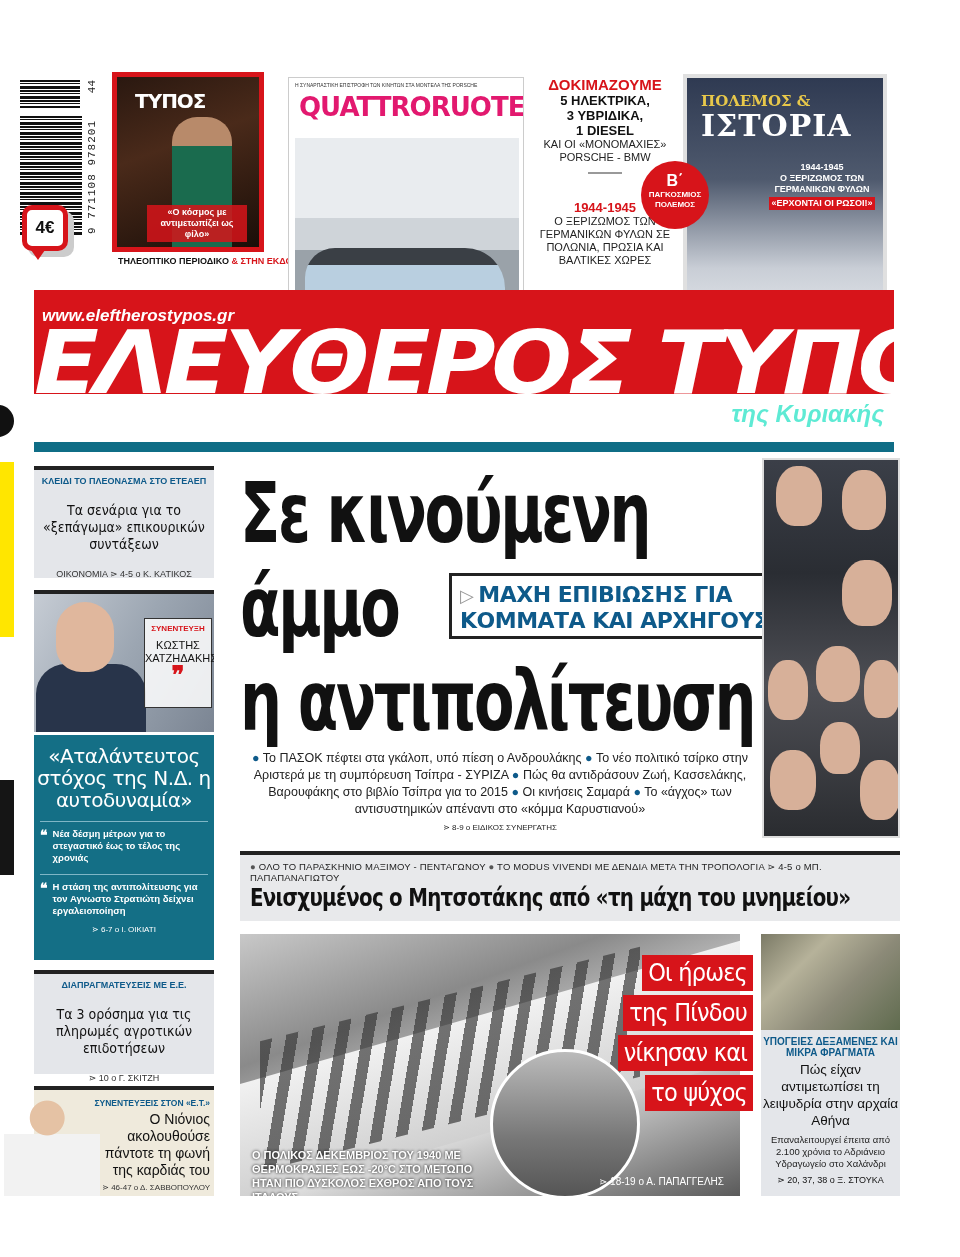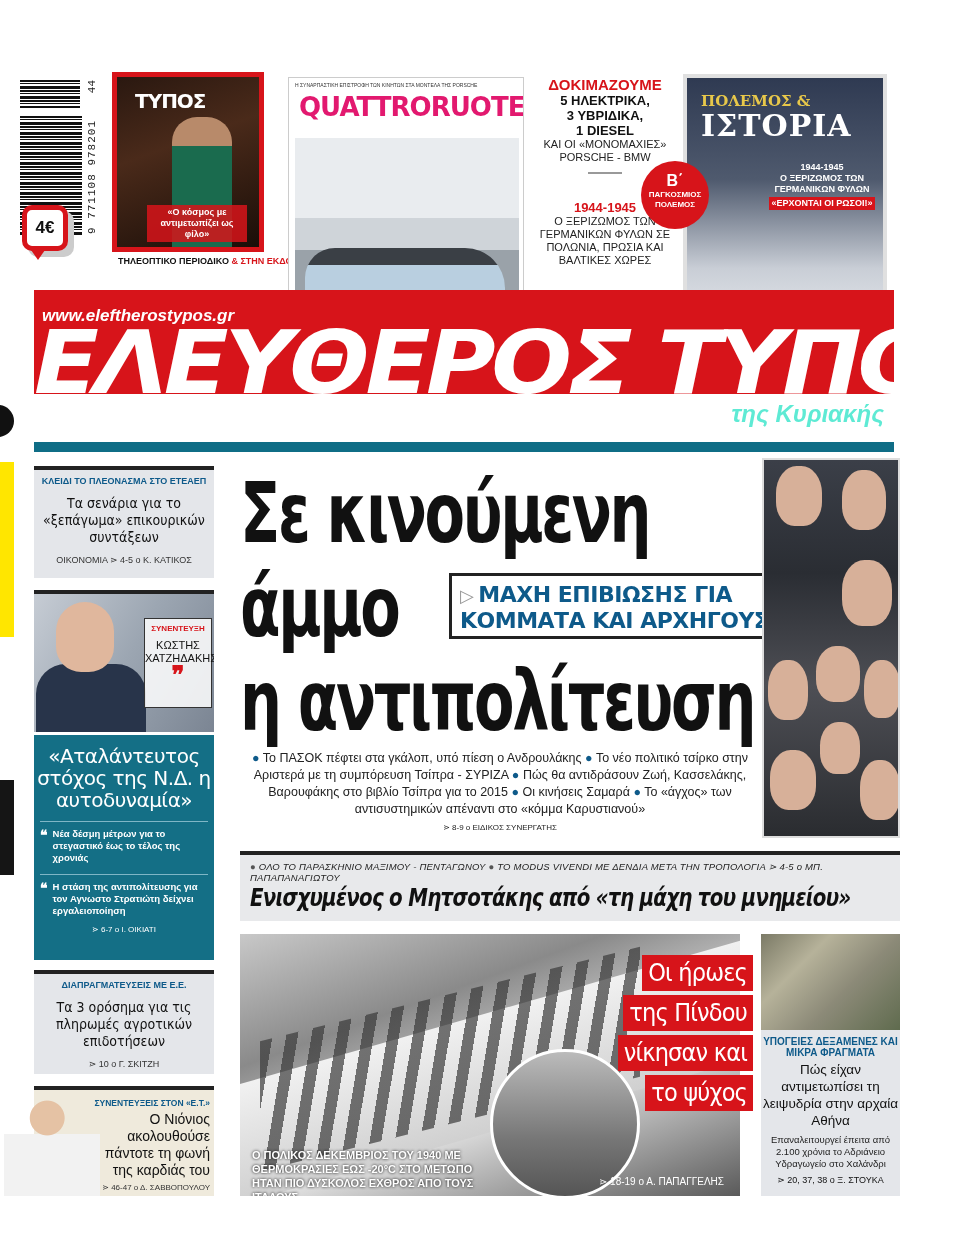--- a/index.html
+++ b/index.html
@@ -61,21 +61,21 @@
     .masthead .date { position:absolute; left: 8px; top: 122px; color:#fff; font-size:12px; }
     .masthead .date b { font-size:13px; }
     .masthead .date .sep { margin: 0 6px; }
     .masthead .date .small { font-size:9px; }
     .masthead .sub { position:absolute; right: 10px; top: 110px; color:#5eead4; font-style:italic; font-weight:bold; font-size:24px; }
     .teal-bar { left: 34px; top: 442px; width: 860px; height: 10px; background: #0f6d86; }
 
     
     .lbox { left: 34px; width: 180px; background: #e4e6ea; text-align:center; border-top: 4px solid #222; }
     .lbox .kicker { color:#0e5a8a; font-weight:bold; font-size:9px; margin-top:6px; }
-    .lbox .head { font-family:"DejaVu Sans Condensed","DejaVu Sans", sans-serif; font-size:14px; line-height:17px; margin: 9px 6px; font-stretch: condensed; }
+    .lbox .head { font-family:"DejaVu Sans Condensed","DejaVu Sans", sans-serif; font-size:14px; line-height:17px; margin: 16px 6px; font-stretch: condensed; }
     .lbox .ref { font-size:9px; color:#333; margin-bottom:6px; }
     .b1 { top: 466px; height: 112px; }
     .b3 { top: 970px; height: 104px; }
 
     .photo-box { left: 34px; top: 590px; width: 180px; height: 142px; border-top: 4px solid #222; background: linear-gradient(120deg, #c6ccd4 0%, #9ca6b2 50%, #7b8593 100%); overflow:hidden; }
     .photo-box .face { position:absolute; left:22px; top:8px; width:58px; height:70px; background:#e0b79d; border-radius: 30px 30px 26px 26px; }
     .photo-box .suit { position:absolute; left:2px; top:70px; width:110px; height:80px; background:#28344a; border-radius: 30px 30px 0 0; }
     .photo-box .tag { position:absolute; left:110px; top:24px; width:68px; height:90px; background: rgba(255,255,255,0.85); border: 1px solid #333; text-align:center; padding-top:5px; }
     .photo-box .tag .k { color:#d7141a; font-weight:bold; font-size:8px; }
     .photo-box .tag .n { font-size:11px; line-height:13px; margin-top:6px; }
@@ -101,21 +101,21 @@
     .pill { left: 449px; top: 573px; width: 366px; height: 66px; background:#fff; border: 3px solid #222; color:#0e5a8a; font-weight:bold; font-size:22px; line-height:25px; padding: 6px 0 0 8px; font-family:"DejaVu Sans", sans-serif; letter-spacing:-0.5px; }
     .pill .tri { color:#999; font-size:18px; margin-right:5px; }
 
     .collage { left: 762px; top: 458px; width: 138px; height: 380px; background: linear-gradient(180deg, #3b3f48 0%, #2a2d33 30%, #4e4f55 60%, #2a2c30 100%); border: 2px solid #ddd; overflow:hidden; }
     .collage .f { position:absolute; border-radius: 45% 45% 40% 40%; background:#d7b099; }
 
     .bullets { left: 240px; top: 750px; width: 520px; text-align:center; font-size:12.5px; line-height:17px; color:#222; }
     .bullets .dot { color:#0e5a8a; }
     .bullets .ref { font-size:8px; margin-top: 1px; }
 
-    .strip { left: 240px; top: 851px; width: 660px; height: 70px; background:#e8e9eb; border-top: 4px solid #222; padding: 6px 10px 0; font-style: italic; }
+    .strip { left: 240px; top: 851px; width: 660px; height: 70px; background:#e8e9eb; border-top: 4px solid #222; padding: 6px 10px 0; }
     .strip .kick { font-size:9.5px; color:#222; letter-spacing:0.2px; }
     .strip .kick .dot { color:#555; }
     .strip .head { font-family:"DejaVu Sans Condensed","DejaVu Sans", sans-serif; font-weight:bold; font-size:25px; line-height:30px; letter-spacing:-0.8px; white-space:nowrap; transform: scaleX(0.88); transform-origin:left; }
 
     .pindos { left: 240px; top: 934px; width: 503px; height: 262px; background: linear-gradient(160deg, #c8c8c8 0%, #8a8a8a 30%, #e6e6e6 60%, #5a5a5a 100%); overflow:hidden; border-right: 3px solid #fff; }
     .pindos .soldiers { position:absolute; left:20px; top:60px; width:380px; height:130px; background: repeating-linear-gradient(100deg, #3a3a3a 0 12px, transparent 12px 26px); opacity:0.7; transform: skewY(-14deg); }
     .pindos .snow { position:absolute; left:0; top:150px; width:503px; height:120px; background: linear-gradient(180deg, #f1f1f1, #d0d0d0); transform: skewY(-16deg); transform-origin:left; }
     .pindos .circle { position:absolute; left:250px; top:115px; width:150px; height:150px; border-radius:50%; border:3px solid #fff; background: linear-gradient(180deg, #bbb 0%, #777 60%, #555 100%); }
     .pindos .caption { position:absolute; left: 12px; top: 214px; color:#fff; font-size:11px; line-height:14px; font-weight:bold; text-shadow: 0 0 3px #000; }
     .pindos .ref { position:absolute; right:16px; top:242px; color:#fff; font-size:10px; }

